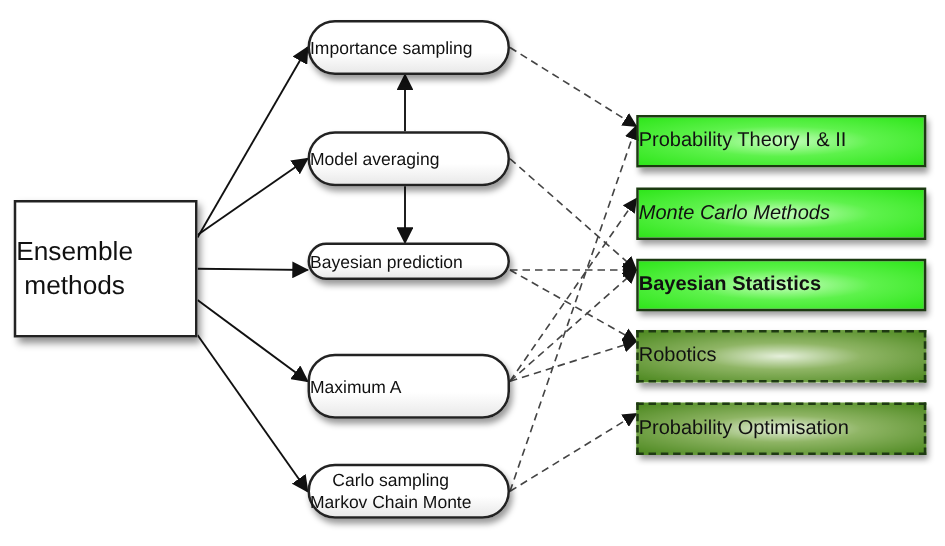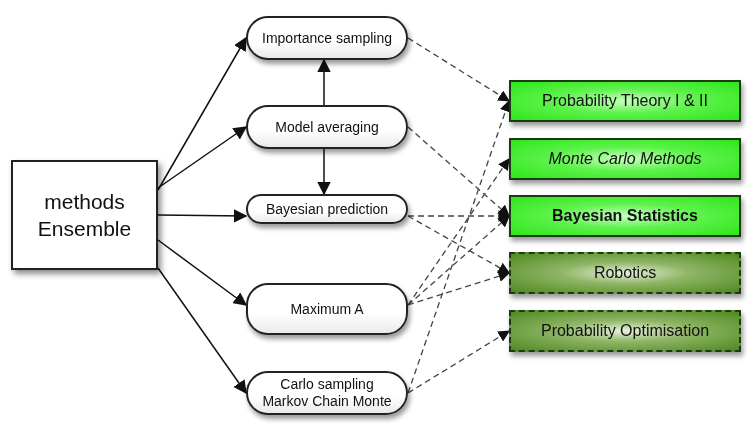--- a/index.html
+++ b/index.html
@@ -1,29 +1,29 @@
 <!DOCTYPE html>
 <html><head>
   <meta charset="utf-8">
   <style>
     html, body { margin:0; padding:0; background:#fff; }
     body { width:756px; height:437px; position:relative; overflow:hidden;
            font-family:"Liberation Sans", sans-serif; }
     svg.edges { position:absolute; left:0; top:0; width:756px; height:437px; }
     .node { position:absolute; box-sizing:border-box; display:flex; align-items:center;
-            justify-content:center; text-align:center; color:#111; }
+            justify-content:flex-start; text-align:center; color:#111; }
     .root { left:11px; top:160px; width:147px; height:110px; border:2px solid #222;
             background:#fff; font-size:21px; line-height:27px;
             box-shadow:3px 4px 6px rgba(0,0,0,0.45); }
     .method { left:246px; width:162px; border:2px solid #222; border-radius:22px;
               background:linear-gradient(#fff 0%, #fff 60%, #e9e9e9 100%);
               font-size:14px; line-height:17px;
               box-shadow:2px 4px 5px rgba(0,0,0,0.4); }
     .topic { left:509px; width:232px; height:42px; font-size:16px;
-             box-shadow:2px 4px 5px rgba(0,0,0,0.4); }
+             box-shadow:2px 4px 5px rgba(0,0,0,0.4);margin-top:12px; }
     .topic.solid { border:2px solid #1b3a10;
              background:radial-gradient(ellipse at center, #c8ffc0 0%, #5ef24c 45%, #2ee61a 100%); }
     .topic.dashed { border:2px dashed #1e3a12;
              background:radial-gradient(ellipse at center, #e6f0dc 0%, #8fb565 40%, #4f8a22 100%); }
   </style>
 </head>
 <body>
 
 <svg class="edges" viewBox="0 0 756 437">
   <defs>
@@ -48,22 +48,22 @@
       <line x1="408" y1="305" x2="509" y2="159" stroke="#444" stroke-width="1.3" stroke-dasharray="6,4" marker-end="url(#arrow)"></line>
       <line x1="408" y1="305" x2="509" y2="216" stroke="#444" stroke-width="1.3" stroke-dasharray="6,4" marker-end="url(#arrow)"></line>
       <line x1="408" y1="305" x2="509" y2="273" stroke="#444" stroke-width="1.3" stroke-dasharray="6,4" marker-end="url(#arrow)"></line>
       <line x1="408" y1="393" x2="509" y2="101" stroke="#444" stroke-width="1.3" stroke-dasharray="6,4" marker-end="url(#arrow)"></line>
       <line x1="408" y1="393" x2="509" y2="331" stroke="#444" stroke-width="1.3" stroke-dasharray="6,4" marker-end="url(#arrow)"></line>
     </g>
 </svg>
 
 <div class="node root">
   <div>
+    <div>Ensemble</div>
     <div>methods</div>
-    <div>Ensemble</div>
   </div>
 </div>
 
 <div class="node method" style="top:16px;height:44px;">
   <div>Importance sampling</div>
 </div>
 <div class="node method" style="top:105px;height:44px;">
   <div>Model averaging</div>
 </div>
 <div class="node method" style="top:194px;height:30px;">

